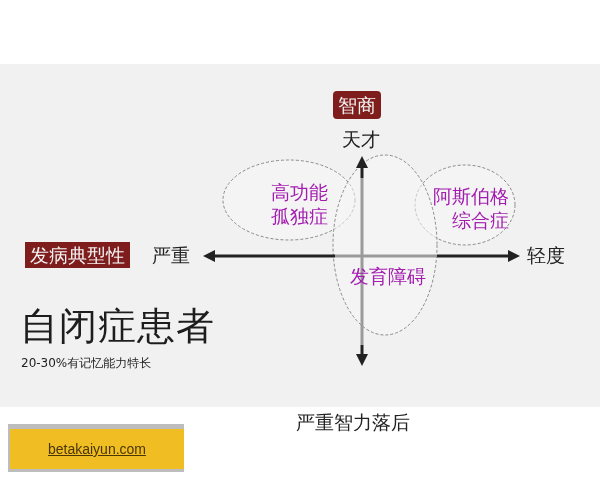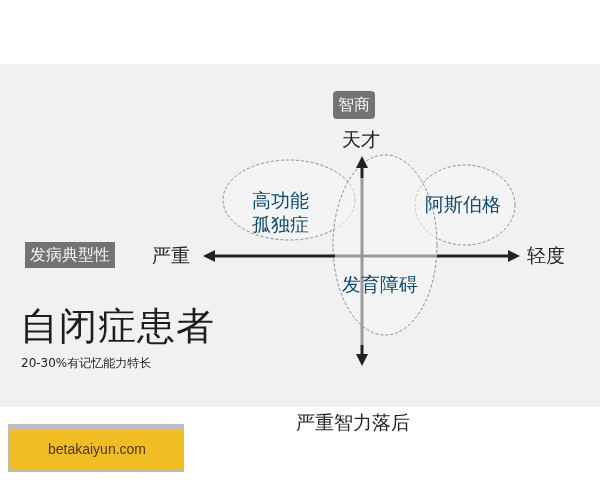--- a/index.html
+++ b/index.html
@@ -7,34 +7,34 @@
       width: 600px; height: 480px; background: #ffffff; position: relative; overflow: hidden;
       font-family: "DejaVu Sans", "Liberation Sans", sans-serif;
     }
     .panel {
       position: absolute; left: 0; top: 64px; width: 600px; height: 343px;
       background: #f1f1f1;
     }
     .abs { position: absolute; }
     svg.diagram { position: absolute; left: 0; top: 0; width: 600px; height: 480px; }
     .dark-tag {
-      background: #737373; color: #f4f4f4; border-radius: 4px;
-      font-size: 16px; line-height: 22px; padding: 3px 5px; white-space: nowrap;
+      background: #7f1d1d; color: #f4f4f4; border-radius: 4px;
+      font-size: 19px; line-height: 22px; padding: 3px 5px; white-space: nowrap;
     }
     .label { color: #222; font-size: 19px; line-height: 22px; white-space: nowrap; }
-    .bubble-text { color: #0c4a6e; font-size: 19px; line-height: 24px; text-align: left; white-space: nowrap; margin-top: 8px; }
+    .bubble-text { color: #a21caf; font-size: 19px; line-height: 24px; text-align: right; white-space: nowrap; }
     .title-big { color: #1d1d1d; font-size: 38px; line-height: 44px; white-space: nowrap; letter-spacing: 1px; }
     .subtitle { color: #222; font-size: 12px; line-height: 24px; white-space: nowrap; }
     .watermark {
       position: absolute; left: 8px; top: 424px; width: 176px; height: 48px;
       background: #f0be22; border-top: 5px solid #bdbdbd; border-bottom: 3px solid #bdbdbd;
       border-left: 2px solid #bdbdbd; box-sizing: border-box;
       display: flex; align-items: center; justify-content: center;
     }
-    .watermark span { color: #4a3606; font-size: 14px; font-family: "Liberation Sans", sans-serif; }
+    .watermark span { color: #4a3606; font-size: 14px; font-family: "Liberation Sans", sans-serif; text-decoration: underline; }
   </style>
 </head>
 <body>
 
 <div class="panel"></div>
 
 <svg class="diagram" viewBox="0 0 600 480">
 
   <ellipse cx="289" cy="200" rx="66" ry="40" fill="#f6f6f6" fill-opacity="0.6" stroke="#8a8a8a" stroke-width="1" stroke-dasharray="3,2"></ellipse>
   <ellipse cx="465" cy="205" rx="50" ry="40" fill="#f6f6f6" fill-opacity="0.6" stroke="#8a8a8a" stroke-width="1" stroke-dasharray="3,2"></ellipse>
@@ -60,20 +60,21 @@
 <div class="abs dark-tag" style="left:25px; top:242px; border-radius:0; padding:2px 5px;">发病典型性</div>
 <div class="abs label" style="left:152px; top:244px;">严重</div>
 <div class="abs label" style="left:527px; top:244px;">轻度</div>
 
 <div class="abs bubble-text" style="left:252px; top:180px; width:76px;">
   <div>高功能</div>
   <div>孤独症</div>
 </div>
 <div class="abs bubble-text" style="left:425px; top:184px; width:84px;">
   <div>阿斯伯格</div>
+  <div>综合症</div>
 </div>
 <div class="abs bubble-text" style="left:342px; top:264px; width:84px;">
   <div>发育障碍</div>
 </div>
 
 <div class="abs title-big" style="left:20px; top:304px;">自闭症患者</div>
 <div class="abs subtitle" style="left:21px; top:351px;">20-30%有记忆能力特长</div>
 
 <div class="watermark">
   <span>betakaiyun.com</span>

